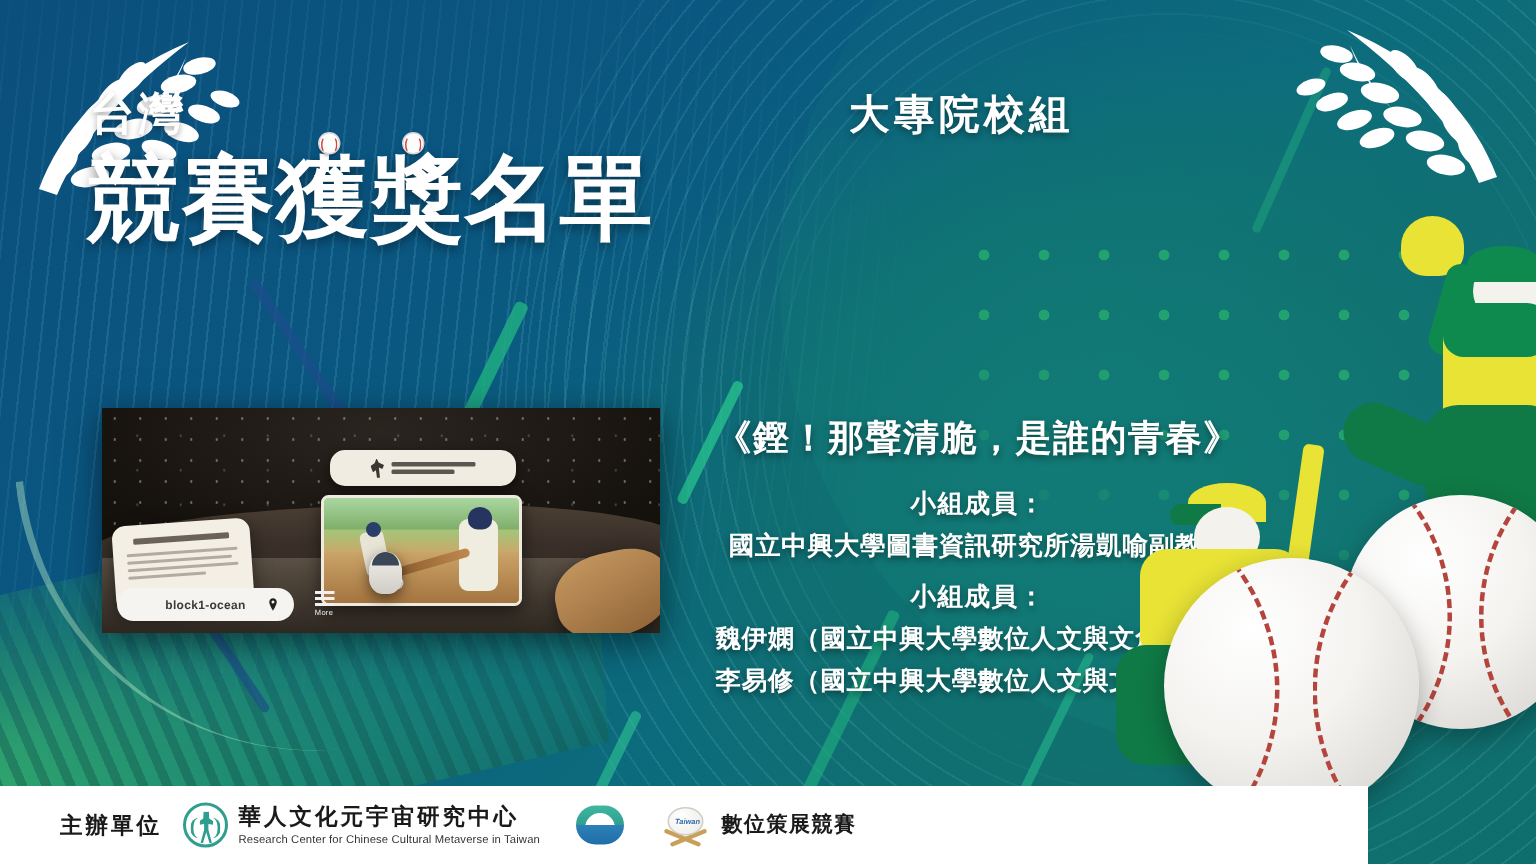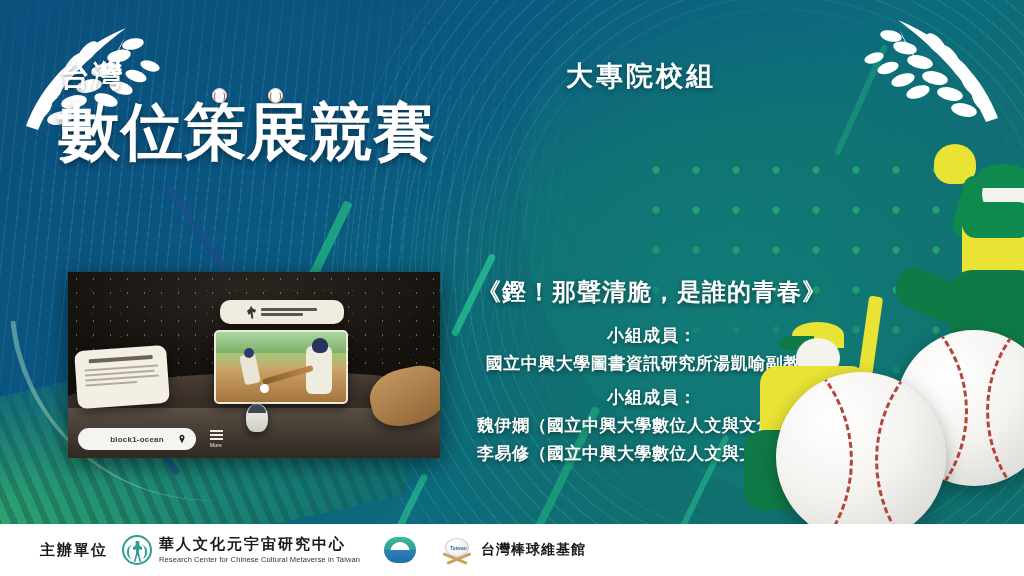--- a/index.html
+++ b/index.html
@@ -122,21 +122,21 @@
     font-size:54px; font-weight:bold; color:#ffe000; letter-spacing:4px;
     font-family:"DejaVu Sans","Liberation Sans",sans-serif;
     text-shadow:
       2px 2px 0 #a97a00, 3px 3px 0 #8a6400,
       0 4px 10px rgba(0,0,0,.45);
     white-space:nowrap;
   }
 
   
   .shot{
-    position:absolute; left:68px; top:272px; width:372px; height:186px;
+    position:absolute; left:68px; top:272px; width:372px; height:150px;
     background:#17130f; overflow:hidden;
     box-shadow:0 6px 22px rgba(0,0,0,.5);
   }
   .sky{
     position:absolute; inset:0;
     background:
       radial-gradient(ellipse 300px 120px at 50% 10%, #2b2520 0%, #15110d 70%),
       #120f0c;
   }
   .stars{
@@ -269,21 +269,21 @@
   .plr .torso{ position:absolute; background:#e8e335; }
   .plr .pants{ position:absolute; background:#0f7a46; }
   .plr .sleeve{ position:absolute; background:#0f8a4e; }
   .plr .head{ position:absolute; background:#f3f2ec; border-radius:50%; }
   .plr .cap{ position:absolute; background:#e8e335; border-radius:50% 50% 0 0; }
   .plr .glove2{ position:absolute; background:#e8e335; border-radius:50% 50% 40% 40%; }
   .plr .bat{ position:absolute; background:#e8e335; border-radius:4px; }
 
   
   .footer{
-    position:absolute; left:0; bottom:0; width:1024px; height:52px;
+    position:absolute; left:0; bottom:0; width:912px; height:52px;
     background:#ffffff; display:flex; align-items:center; gap:14px;
     padding-left:40px;
   }
   .f-lead{ font-size:15px; font-weight:bold; color:#1a1a1a; letter-spacing:2px;
            font-family:"DejaVu Sans","Liberation Sans",sans-serif; }
   .f-org{ display:flex; align-items:center; gap:7px; }
   .mark-circle{ width:30px; height:30px; border:2px solid #2f9e8f; border-radius:50%;
                 position:relative; flex:none; }
   .mark-circle .fig{ position:absolute; left:9px; top:4px; width:9px; height:21px;
                      background:#2f9e8f;
@@ -377,21 +377,21 @@
         <ellipse cx="92" cy="86" rx="12" ry="6" transform="rotate(18 92 86)"></ellipse>
         <ellipse cx="107" cy="74" rx="12" ry="6" transform="rotate(18 107 74)"></ellipse>
         <ellipse cx="122" cy="62" rx="11" ry="5.5" transform="rotate(18 122 62)"></ellipse>
         <ellipse cx="136" cy="52" rx="10" ry="5" transform="rotate(18 136 52)"></ellipse>
         <path d="M78 70 C92 58 104 42 110 24 C100 46 88 62 74 74 Z"></path>
       </g>
     </svg>
   </div>
 
   <div class="tw-badge">台灣</div>
-  <div class="main-title">數位策展競賽</div>
+  <div class="main-title">競賽獲獎名單</div>
   <div class="ball-dot bd1"></div>
   <div class="ball-dot bd2"></div>
 
   <div class="kicker">大專院校組</div>
 
 
   <div class="shot">
     <div class="sky"></div>
     <div class="stars"></div>
     <div class="ground"></div>
@@ -507,17 +507,17 @@
     </div>
 
     <div class="f-org" style="margin-left:10px;">
       <div class="bw-mark">
         <div class="bw-bat l"></div>
           <div class="bw-bat r"></div>
         <div class="bw-ball">
             <i>Taiwan</i>
           </div>
       </div>
-      <div class="f-cn2">台灣棒球維基館</div>
+      <div class="f-cn2">數位策展競賽</div>
     </div>
   </div>
 
 </div>
 
 </body></html>

